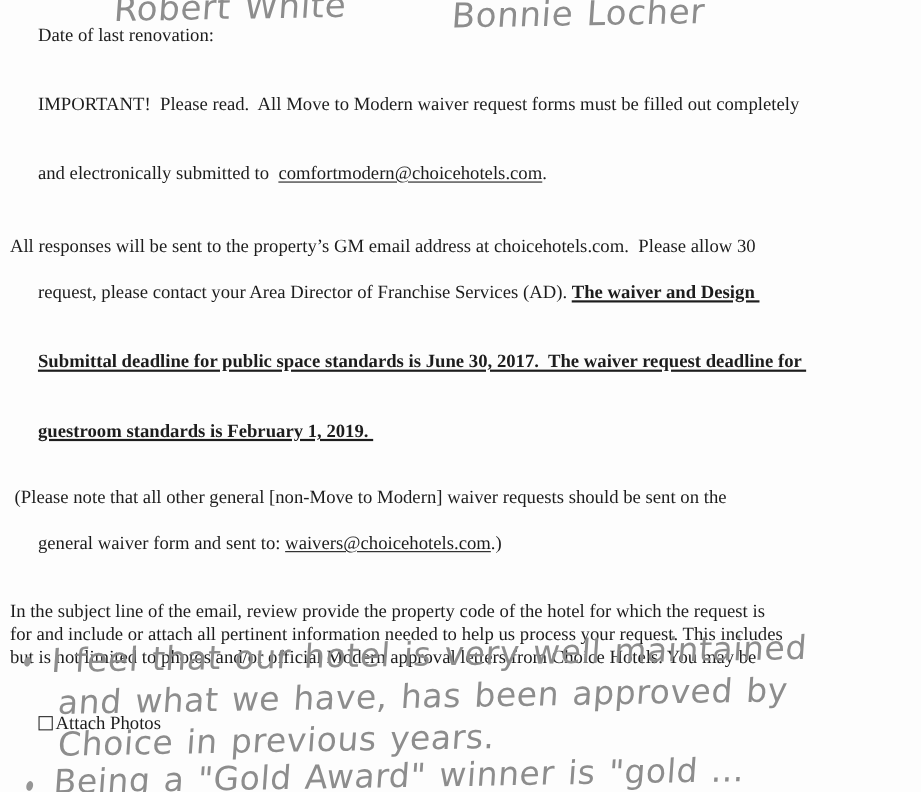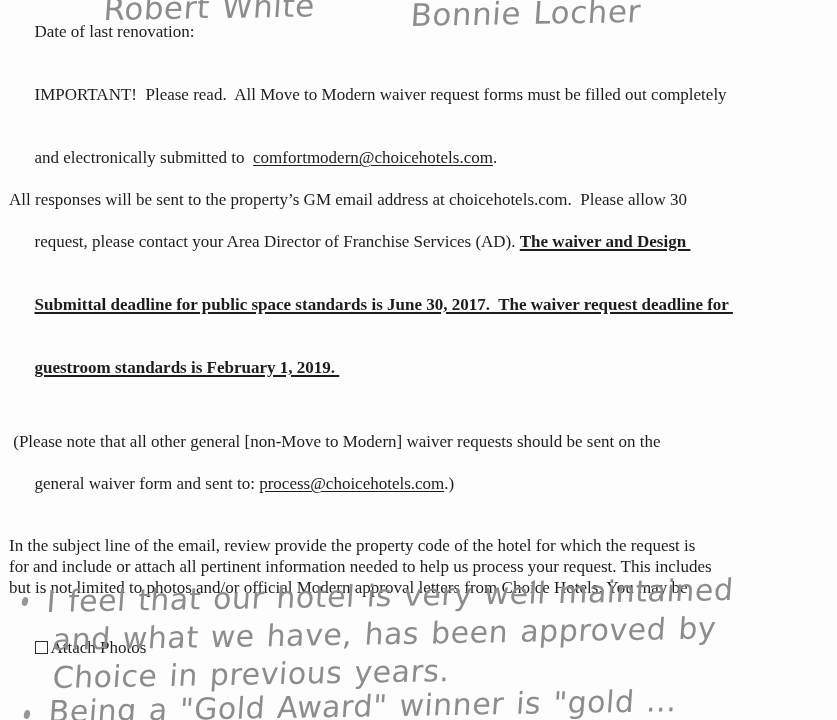--- a/index.html
+++ b/index.html
@@ -8,22 +8,22 @@
     background:#fdfdfd;color:#1d1d1d;
     font-family:"Liberation Serif",serif;font-size:17px;
   }
   .page{position:absolute;inset:0;padding-left:9px;box-sizing:border-box;}
   .block{margin:0;}
   .line{white-space:pre;line-height:21px;}
   .b{font-weight:normal;}
   .bu{font-weight:bold;text-decoration:underline;text-underline-offset:2px;text-decoration-thickness:1.6px;}
   .email{text-decoration:underline;text-underline-offset:2px;}
   #block-head{padding-top:0;}
-  #block-responses{}
-  #block-general{margin-top:32px;}
+  #block-responses{margin-top:24px;}
+  #block-general{margin-top:18px;}
   #block-subject{margin-top:20px;}
   #block-checklist{margin-top:18px;}
   .cb{
     display:inline-block;width:11px;height:11px;border:1.5px solid #2b2b2b;
     margin-right:3px;vertical-align:-1px;background:#fdfdfd;
   }
   
   .hand{
     position:absolute;font-family:"DejaVu Sans",sans-serif;color:#8d8d8d;
     white-space:pre;letter-spacing:0.5px;word-spacing:2px;
@@ -68,21 +68,21 @@
       <span class="bu">Submittal deadline for public space standards is June 30, 2017.  The waiver request deadline for </span>
     </div>
     <div class="line">
       <span class="bu">guestroom standards is February 1, 2019. </span>
     </div>
   </div>
 
   <div class="block" id="block-general">
     <div class="line"> (Please note that all other general [non-Move to Modern] waiver requests should be sent on the</div>
     <div class="line">
-      <span>general waiver form and sent to: </span><span class="email">process@choicehotels.com</span><span>.)</span>
+      <span>general waiver form and sent to: </span><span class="email">waivers@choicehotels.com</span><span>.)</span>
     </div>
   </div>
 
   <div class="block" id="block-subject">
     <div class="line">In the subject line of the email, review provide the property code of the hotel for which the request is</div>
     <div class="line">for and include or attach all pertinent information needed to help us process your request. This includes</div>
     <div class="line">but is not limited to photos and/or official Modern approval letters from Choice Hotels. You may be</div>
   </div>
 
   <div class="block" id="block-checklist">

